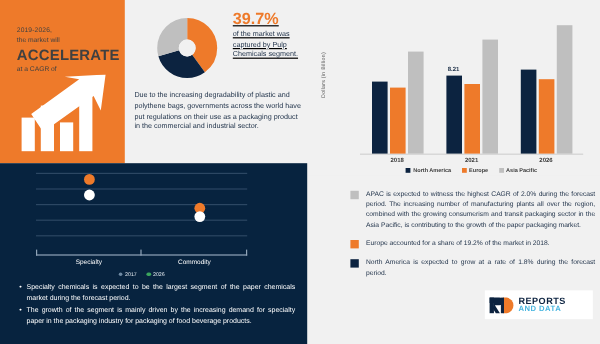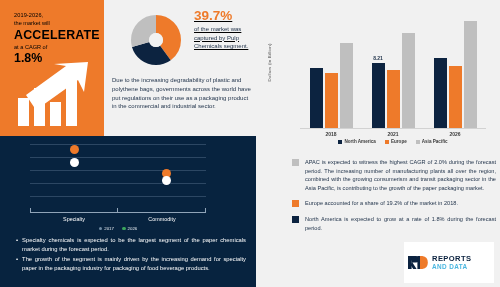--- a/index.html
+++ b/index.html
@@ -10,21 +10,21 @@
     overflow:hidden;
     position:relative;
   }
   .canvas{position:relative;width:500px;height:287px;background:#f1f1f1;overflow:hidden;}
 
   
   .orange-panel{
     position:absolute;left:0;top:0;width:104px;height:136px;
     background:#ee7a2a;overflow:hidden;
   }
-  .op-text{position:absolute;left:14px;top:11px;width:86px;color:#000000;}
+  .op-text{position:absolute;left:14px;top:22px;width:86px;color:#404040;}
   .op-l1{font-size:5.6px;letter-spacing:.1px;line-height:8px;}
   .op-l2{font-size:5.6px;line-height:8px;}
   .op-accel{font-size:12.4px;font-weight:700;letter-spacing:.2px;line-height:14px;margin-top:1px;}
   .op-l3{font-size:5.6px;line-height:8px;margin-top:1px;}
   .op-cagr{font-size:12.4px;font-weight:700;line-height:14px;}
   .arrow-svg{position:absolute;left:14px;top:62px;width:84px;height:66px;}
 
   
   .donut-wrap{position:absolute;left:124px;top:8px;width:64px;height:64px;}
   .donut-wrap svg{display:block;}
@@ -97,38 +97,37 @@
   
   .right-bullets{position:absolute;left:292px;top:158px;width:204px;}
   .rb-row{display:flex;gap:6px;margin-bottom:7px;}
   .rb-sw{width:7px;height:7px;flex:0 0 7px;margin-top:1px;}
   .rb-sw.ap{background:#bfbfbf;}
   .rb-sw.eu{background:#ee7a2a;}
   .rb-sw.na{background:#0c2340;}
   .rb-tx{font-size:5.6px;line-height:8.6px;color:#24364d;text-align:justify;flex:1;}
 
   
-  .logo{position:absolute;left:404px;top:242px;width:90px;height:41px;background:#ffffff;display:flex;align-items:center;gap:3px;padding-left:3px;box-sizing:border-box;}
+  .logo{position:absolute;left:404px;top:242px;width:90px;height:24px;background:#ffffff;display:flex;align-items:center;gap:3px;padding-left:3px;box-sizing:border-box;}
   .logo-mark{width:22px;height:15px;flex:0 0 22px;}
   .logo-text{display:flex;flex-direction:column;line-height:1;}
   .logo-t1{font-size:7.6px;font-weight:700;color:#0c2340;letter-spacing:.4px;}
   .logo-t2{font-size:6.4px;font-weight:700;color:#49b6e0;letter-spacing:.4px;margin-top:1px;}
 </style>
 </head>
 <body>
 
 <div class="canvas">
 
   <div class="orange-panel">
     <div class="op-text">
       <div class="op-l1">2019-2026,</div>
       <div class="op-l2">the market will</div>
       <div class="op-accel">ACCELERATE</div>
       <div class="op-l3">at a CAGR of</div>
-      <div class="op-cagr">1.8%</div>
     </div>
     <svg class="arrow-svg" viewBox="0 0 84 66">
       <rect x="4" y="36" width="11" height="28" fill="#ffffff"></rect>
       <rect x="20" y="26" width="11" height="38" fill="#ffffff"></rect>
       <rect x="36" y="40" width="11" height="24" fill="#ffffff"></rect>
       <rect x="52" y="18" width="11" height="46" fill="#ffffff"></rect>
       <path d="M12 33 L52 4 L40 2 L74 0 L70 30 L64 18 L22 48 Z" fill="#ffffff"></path>
     </svg>
   </div>
 

